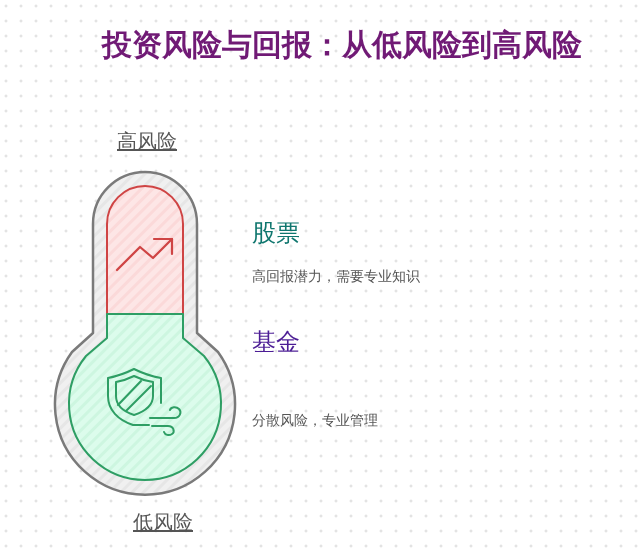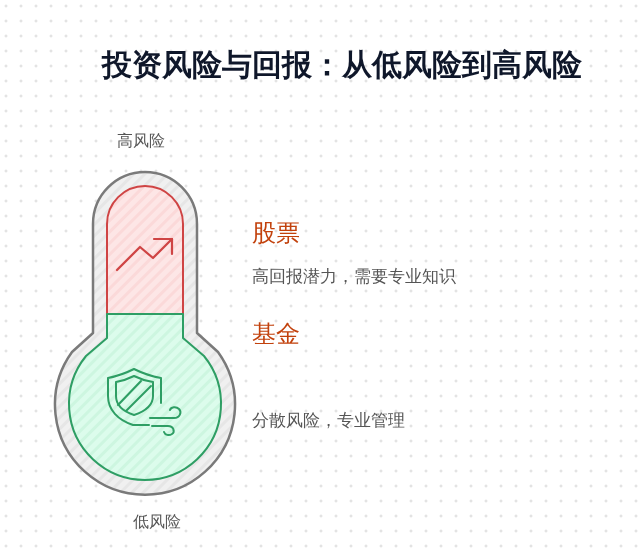--- a/index.html
+++ b/index.html
@@ -16,60 +16,60 @@
       background-size: 15px 15px;
       background-position: -1.5px -1.5px;
       font-family: "DejaVu Sans", "Liberation Sans", sans-serif;
     }
     .title {
       position: absolute;
       left: 102px;
       top: 26px;
       font-size: 30px;
       font-weight: bold;
-      color: #0f172a;
+      color: #701a75;
       letter-spacing: 0px;
       white-space: nowrap;
       line-height: 38px;
-      margin-top: 20px;
     }
     .level-label {
       position: absolute;
-      font-size: 16px;
+      font-size: 20px;
       color: #555555;
       white-space: nowrap;
       line-height: 22px;
+      text-decoration: underline;
     }
     .high-label { left: 117px; top: 130px; }
     .low-label  { left: 117px; top: 511px; margin-left: 16px; }
     .thermo {
       position: absolute;
       left: 0;
       top: 0;
       width: 640px;
       height: 553px;
     }
     .item-title {
       position: absolute;
       left: 252px;
       font-size: 24px;
       line-height: 30px;
       white-space: nowrap;
     }
     .item-desc {
       position: absolute;
       left: 252px;
-      font-size: 17px;
+      font-size: 14px;
       line-height: 22px;
       color: #555555;
       white-space: nowrap;
     }
-    .stock-title { top: 218px; color: #c2410c; }
+    .stock-title { top: 218px; color: #0f766e; }
     .stock-desc  { top: 265px; }
-    .fund-title  { top: 319px; color: #c2410c; }
+    .fund-title  { top: 327px; color: #4c1d95; }
     .fund-desc   { top: 385px; margin-top: 24px; }
   </style>
 </head>
 <body>
 
 <div class="title">投资风险与回报：从低风险到高风险</div>
 
 <div class="level-label high-label">高风险</div>
 
 <svg class="thermo" viewBox="0 0 640 553" xmlns="http://www.w3.org/2000/svg">

